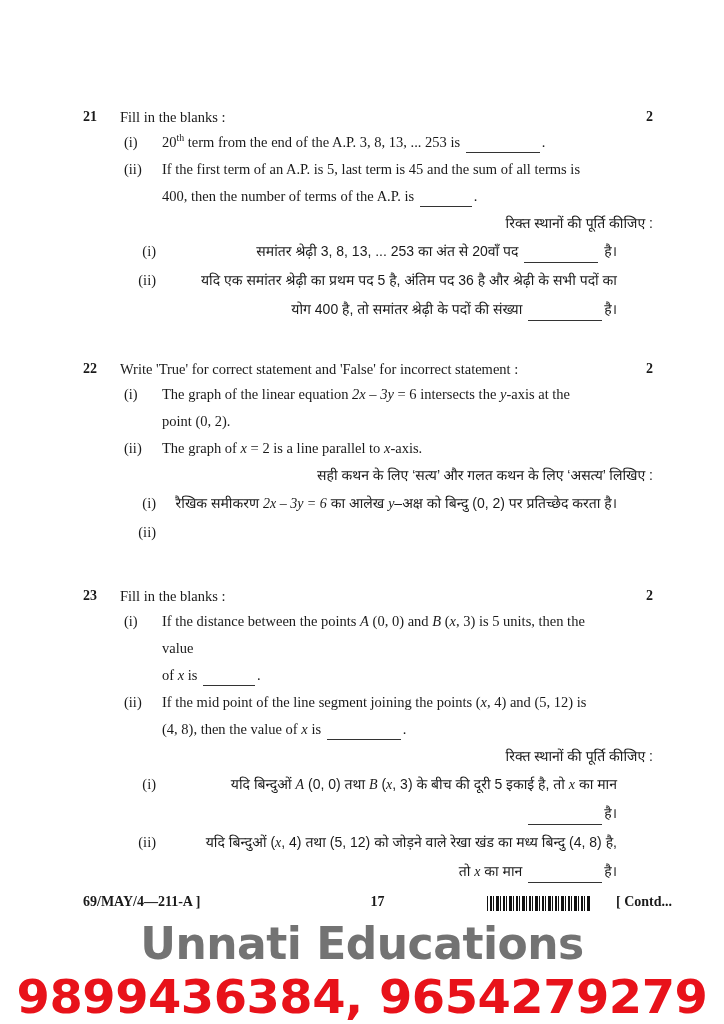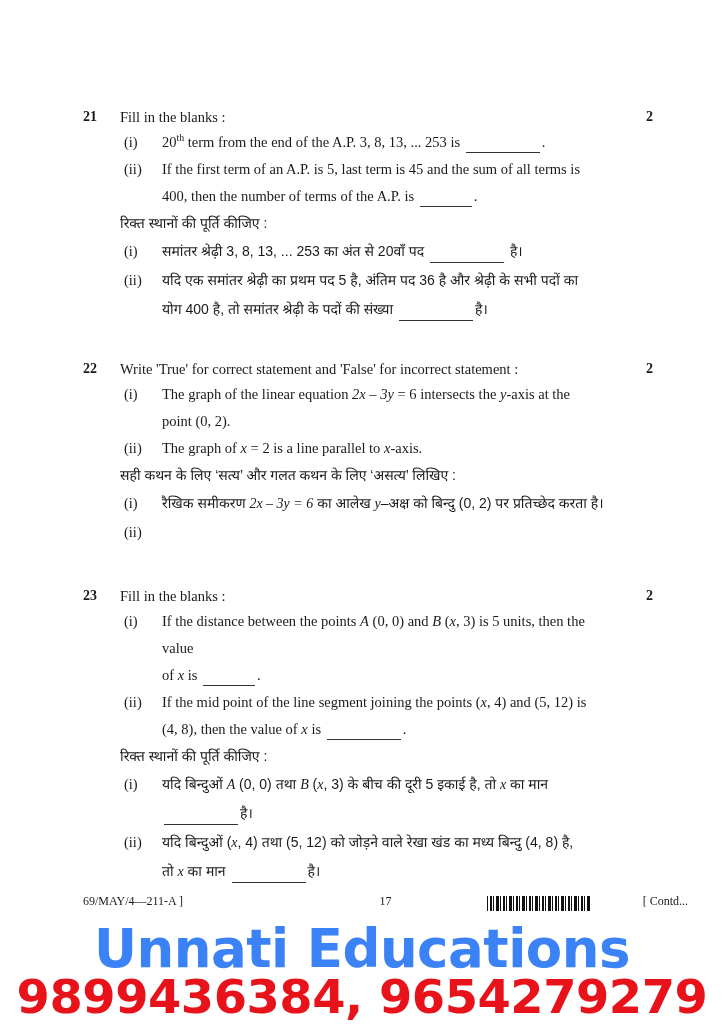--- a/index.html
+++ b/index.html
@@ -84,20 +84,21 @@
   
   .hline {
     margin-left: 37px;
     font-size: 14.5px;
     line-height: 27px;
     font-family: "Liberation Sans", "DejaVu Sans", sans-serif;
   }
   .hi {
     font-family: "Liberation Sans", "DejaVu Sans", sans-serif;
     font-size: 14px;
+    text-align: right;
   }
   .sub.hi, .sub.hi .rom {
     font-family: "Liberation Sans", "DejaVu Sans", sans-serif;
     font-size: 14px;
     line-height: 29px;
   }
   .sub.hi .rom {
     font-family: "Liberation Serif", "DejaVu Serif", serif;
     font-size: 14.5px;
   }
@@ -115,25 +116,25 @@
     margin: 0 2px 3px 2px;
     height: 11px;
   }
   .blank.w1 { width: 74px; }
   .blank.w2 { width: 52px; }
 
   
   .footer {
     position: absolute;
     left: 83px;
-    right: 36px;
+    right: 52px;
     top: 894px;
     height: 20px;
-    font-weight: normal;
-    font-size: 12px;
+    font-weight: bold;
+    font-size: 14px;
   }
   .f-code { position: absolute; left: 0; top: 0; white-space: nowrap; }
   .f-page { position: absolute; left: 0; right: 0; top: 0; text-align: center; }
   .f-contd { position: absolute; right: 0; top: 0; white-space: nowrap; }
 
   .barcode {
     position: absolute;
     left: 404px;
     top: 2px;
     width: 104px;
@@ -153,22 +154,22 @@
     left: 0;
     width: 724px;
     text-align: center;
     font-family: "DejaVu Sans", "Liberation Sans", sans-serif;
     font-weight: bold;
     letter-spacing: -0.5px;
     white-space: nowrap;
   }
   .wm-name {
     top: 918px;
-    font-size: 53px;
-    color: #3b82f6;
+    font-size: 44px;
+    color: #737373;
   }
   .wm-phone {
     top: 969px;
     font-size: 47px;
     color: #e8121a;
     transform: scaleX(1.02);
   }
 </style>
 </head>
 <body>

